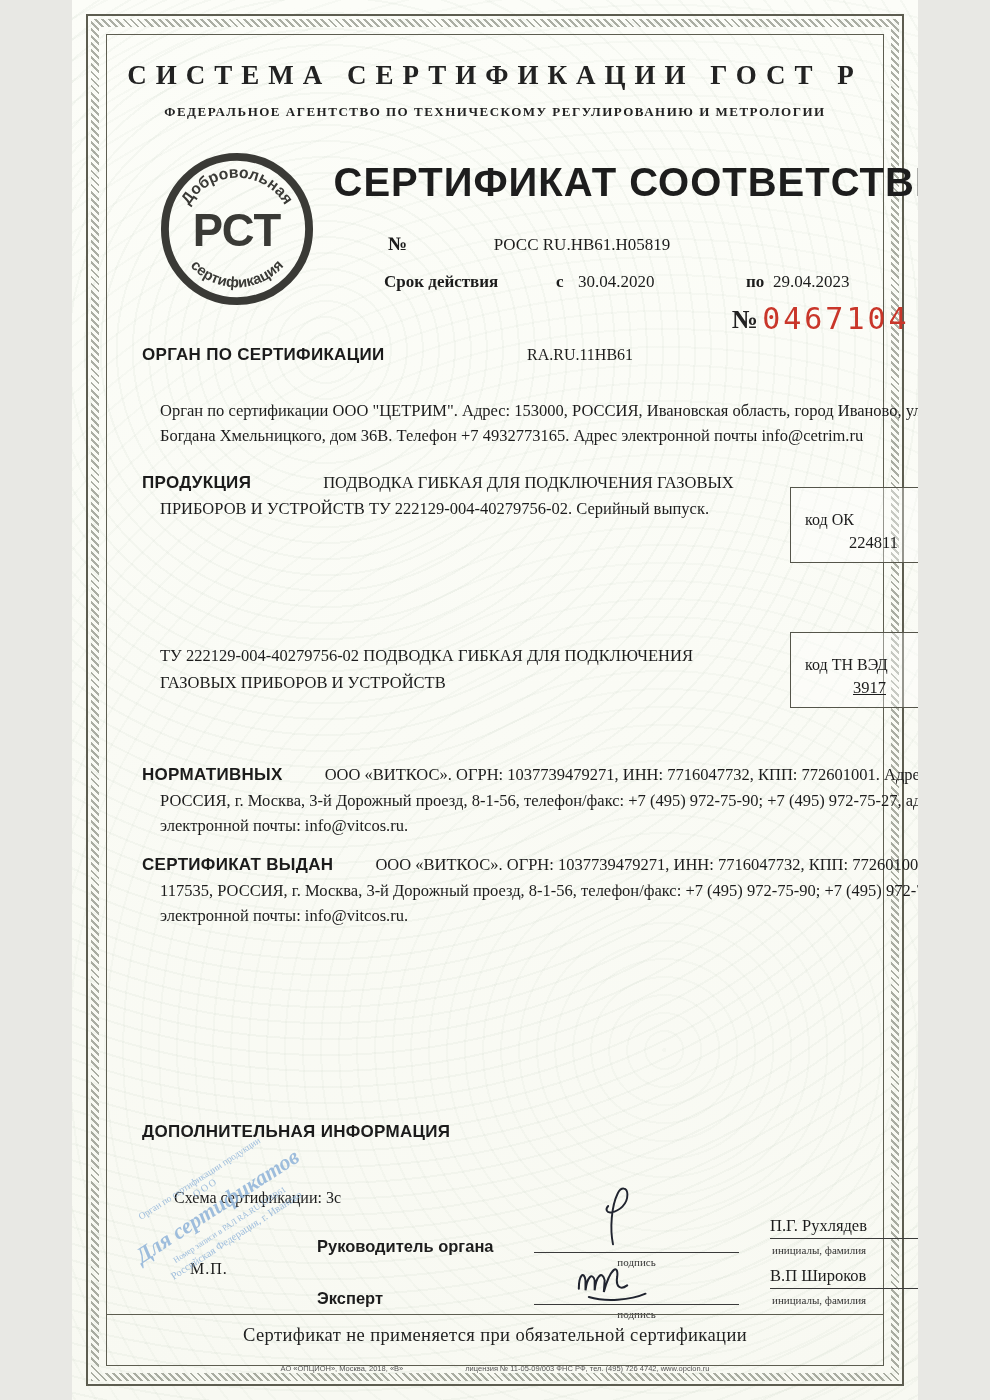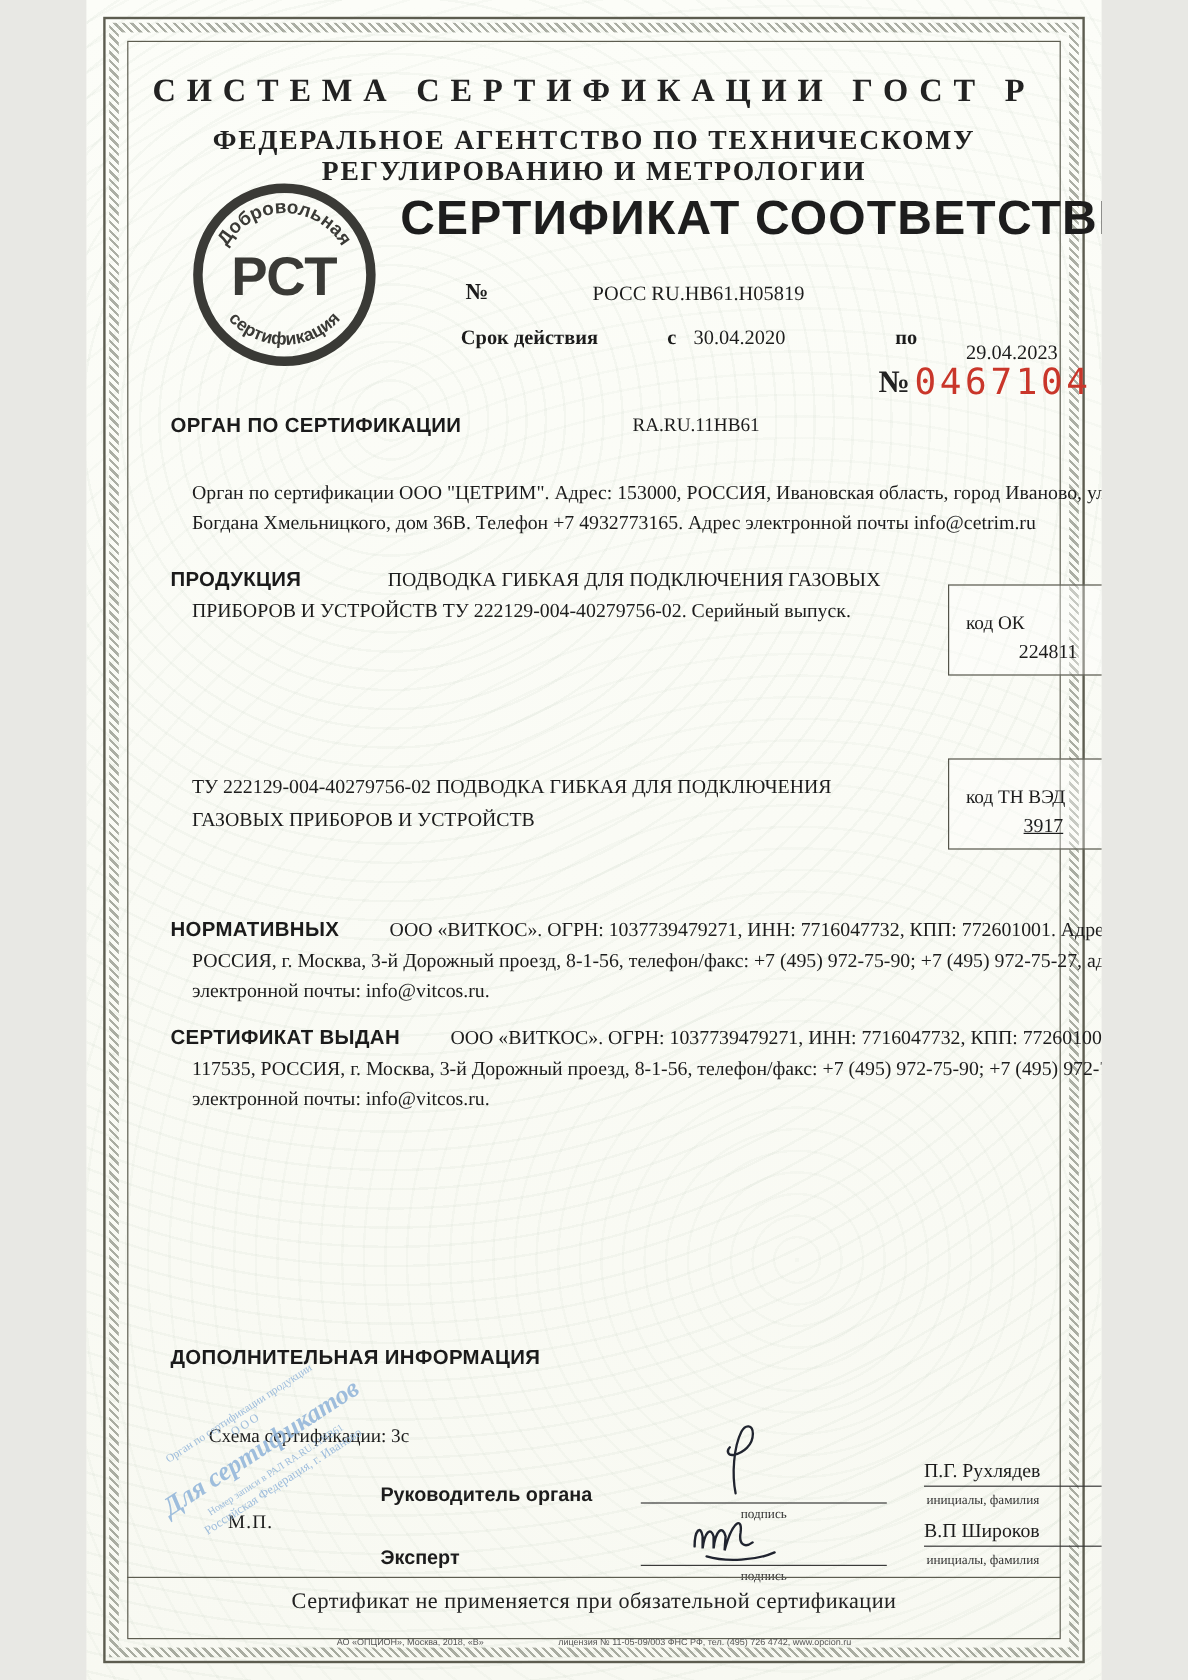--- a/index.html
+++ b/index.html
@@ -14,34 +14,34 @@
       repeating-radial-gradient(circle at 70% 75%, rgba(110,140,110,.04) 0 2px, transparent 2px 18px);
   }
   
   .frame-outer{position:absolute;inset:14px;border:2px solid #5d5d50;z-index:1;pointer-events:none;}
   .frame-band{position:absolute;inset:19px;z-index:1;pointer-events:none;
     border:8px solid;border-image:repeating-linear-gradient(45deg, rgba(92,97,82,.5) 0 2px, rgba(92,97,82,0) 2px 5px) 8;}
   .frame-inner{position:absolute;inset:34px;border:1px solid #5d5d50;z-index:1;pointer-events:none;}
   .abs{position:absolute;z-index:2;}
   
   .hdr1{top:60px;left:0;width:100%;text-align:center;font-weight:bold;font-size:27px;letter-spacing:9px;color:#222;}
-  .hdr2{top:104px;left:0;width:100%;text-align:center;font-weight:bold;font-size:23px;letter-spacing:1.5px;color:#222;}
+  .hdr2{top:104px;left:0;width:100%;text-align:center;font-weight:bold;font-size:13px;letter-spacing:1.5px;color:#222;}
   
   .logo{top:150px;left:86px;width:158px;height:158px;}
   
   .title{top:160px;left:252px;width:660px;text-align:center;font-family:"Liberation Sans",sans-serif;
     font-weight:bold;font-size:40px;letter-spacing:1px;color:#1d1d1d;}
   .numlabel{top:233px;left:316px;font-weight:bold;font-size:19px;}
   .numvalue{top:235px;left:360px;width:300px;text-align:center;font-size:17px;}
   .validity{top:272px;left:0;width:100%;font-size:17px;}
   .validity b.l1{position:absolute;left:312px;}
   .validity b.l2{position:absolute;left:484px;}
   .validity .d1{position:absolute;left:506px;}
   .validity b.l3{position:absolute;left:674px;}
-  .validity .d2{position:absolute;left:733px;margin-top:12px;}
+  .validity .d2{position:absolute;left:701px;}
   .serial{top:301px;left:660px;width:260px;text-align:left;white-space:nowrap;}
   .serial .sn-label{font-weight:bold;font-size:26px;color:#222;}
   .serial .sn-digits{font-family:"DejaVu Sans Mono",monospace;font-size:30px;letter-spacing:3px;color:#c9362a;vertical-align:-1px;}
   
   .slabel{font-family:"Liberation Sans",sans-serif;font-weight:bold;font-size:17px;letter-spacing:.3px;color:#1b1b1b;}
   .para{font-size:16.5px;line-height:1.52;}
   .hang{text-indent:-18px;}
   .codebox{border:1px solid #55554a;background:rgba(255,255,255,.35);}
   .codebox .cb-label{font-size:16px;padding:7px 0 0 14px;margin-top:16px;}
   .codebox .cb-value{font-size:16.5px;padding:4px 0 0 58px;}

